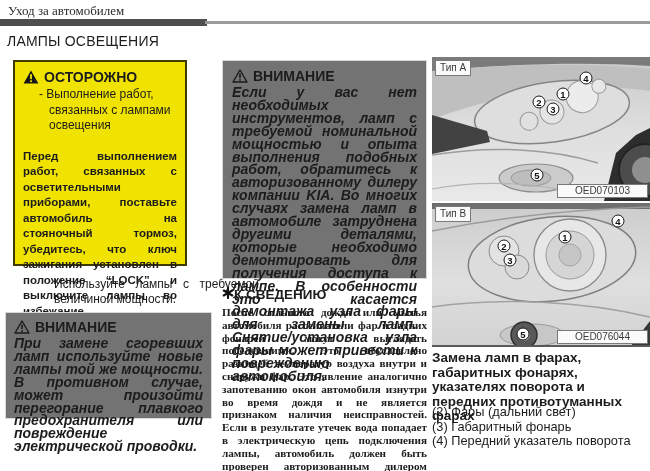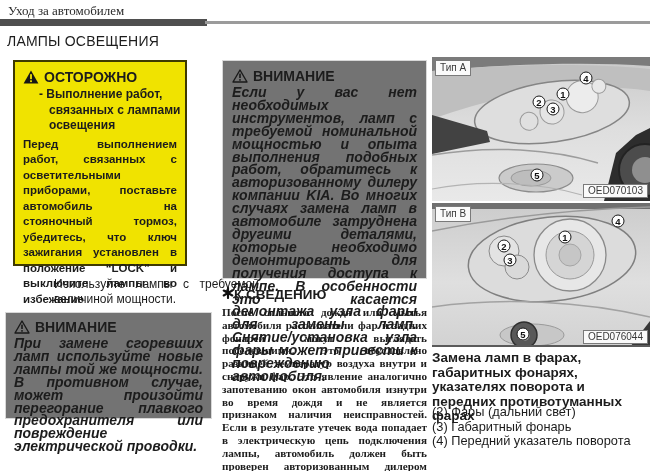--- a/index.html
+++ b/index.html
@@ -18,22 +18,22 @@
   .col-left   { position:absolute; left:5px;   top:0; width:207px;  height:471px; }
   .col-mid    { position:absolute; left:222px; top:0; width:205px;  height:471px; }
   .col-right  { position:absolute; left:432px; top:0; width:218px;  height:421px; }
 
   
   .warn-yellow { position:absolute; left:8px; top:60px; width:174px; height:206px;
                  background:#f0e300; border:2px solid #3f3a00; padding:7px 8px 6px 8px; }
   .warn-gray   { background:#737373; border:1px solid #d8d8d8; }
   .box-title   { display:flex; align-items:center; gap:5px; font-size:14px; font-weight:bold; }
   .box-title .ico { display:inline-flex; flex:0 0 auto; }
-  .yellow-sub  { margin:2px 0 3px 16px; padding-left:10px; text-indent:-10px;
-                 font-size:12px; font-weight:bold; line-height:15.5px; width:160px; }
+  .yellow-sub  { margin:2px 0 15px 16px; padding-left:10px; text-indent:-10px;
+                 font-size:12px; font-weight:normal; line-height:15.5px; width:160px; }
   .yellow-body { font-size:11.5px; font-weight:bold; line-height:15.5px; text-align:justify; }
 
   .note-italic { position:absolute; left:1px; top:277px; width:205px;
                  font-size:12px; line-height:15px; text-align:justify;margin-left:48px; }
 
   .attn-left   { position:absolute; left:0; top:312px; width:207px; height:107px; padding:6px 8px; }
   .attn-left .body, .attn-mid .body
                { font-size:14px; font-weight:bold; font-style:italic; line-height:12.9px;
                  text-align:justify; margin-top:2px; }
 
@@ -45,21 +45,21 @@
                  font-family:"Liberation Serif", serif; font-size:11.2px; font-weight:bold;
                  line-height:12.8px; text-align:justify; }
 
   
   .figure { position:absolute; left:0; width:218px; height:144px; }
   .fig-a { top:57px; } .fig-b { top:203px; }
   .figure svg.photo { position:absolute; left:0; top:0; }
   .type-label { position:absolute; left:3px; top:3px; background:#fafafa; border:1px solid #7a7a7a;
                 font-size:10px; color:#3a3a3a; padding:1px 4px; line-height:12px; }
   .code-label { position:absolute; right:2px; bottom:3px; background:#fafafa; border:1px solid #7a7a7a;
-                font-size:10px; color:#3a3a3a; padding:0 4px; line-height:12px; }
+                font-size:10px; color:#3a3a3a; padding:0 17px; line-height:12px; }
   .callout { position:absolute; width:13px; height:13px; border-radius:50%; background:#fdfdfd;
              border:1.4px solid #1a1a1a; color:#111; font-size:9.5px; font-weight:bold;
              display:flex; align-items:center; justify-content:center;
              transform:translate(-50%,-50%); line-height:1; }
 
   .fig-caption { position:absolute; left:0; top:351px; width:213px;
                  font-size:13.5px; font-weight:bold; line-height:14.6px; }
   .lamp-list   { position:absolute; left:0; top:405px; width:218px; list-style:none; }
   .lamp-list li { font-size:12.8px; line-height:14.5px; }
 </style>

